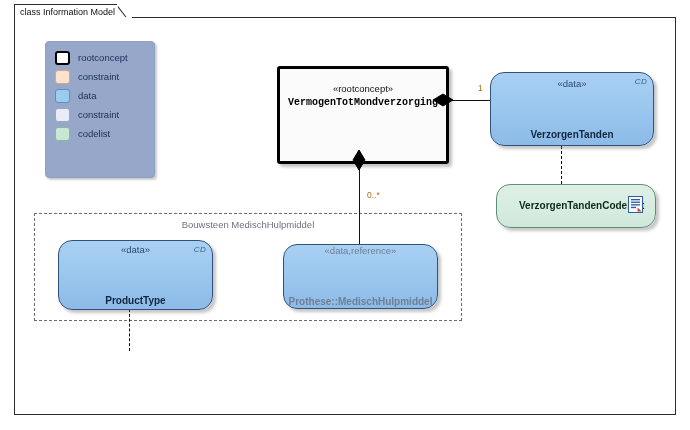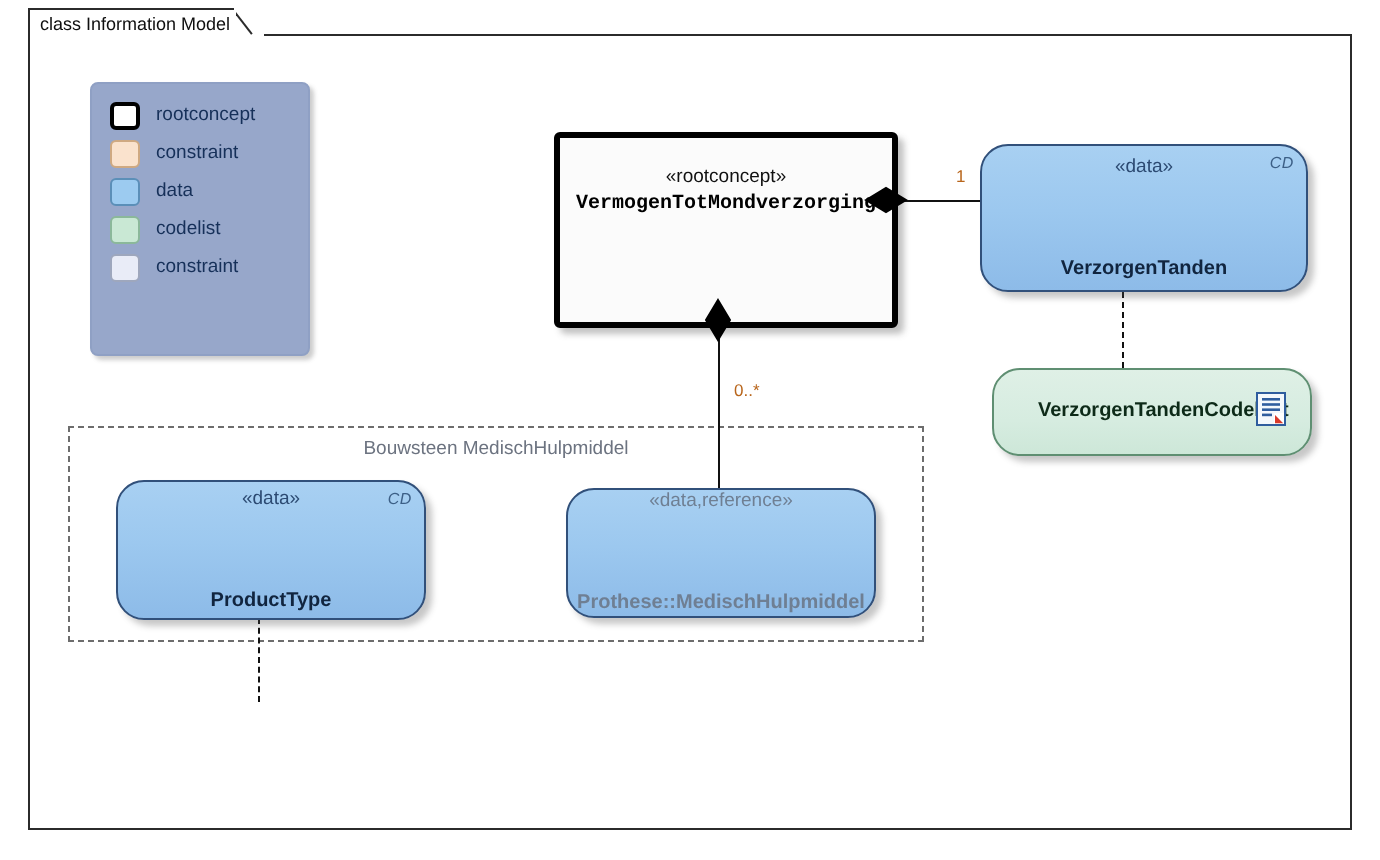--- a/index.html
+++ b/index.html
@@ -246,26 +246,26 @@
       </div>
       <div class="legend-row">
         <span class="sw sw-container"></span>
         <span class="legend-label">constraint</span>
       </div>
       <div class="legend-row">
         <span class="sw sw-data"></span>
         <span class="legend-label">data</span>
       </div>
       <div class="legend-row">
+        <span class="sw sw-constraint"></span>
+        <span class="legend-label">constraint</span>
+      </div>
+      <div class="legend-row">
         <span class="sw sw-codelist"></span>
         <span class="legend-label">codelist</span>
-      </div>
-      <div class="legend-row">
-        <span class="sw sw-constraint"></span>
-        <span class="legend-label">constraint</span>
       </div>
     </div>
   </div>
 
   <div class="group-box"></div>
   <div class="group-label">Bouwsteen MedischHulpmiddel</div>
 
   <div class="conn hline" style="left:449px; top:100px; width:41px;"></div>
   <svg class="diamond" style="left:432px; top:93px;" width="22" height="14" viewBox="0 0 22 14">
     <polygon points="1,7 11,1 21,7 11,13" fill="#000000" stroke="#000000" stroke-width="1"></polygon>

